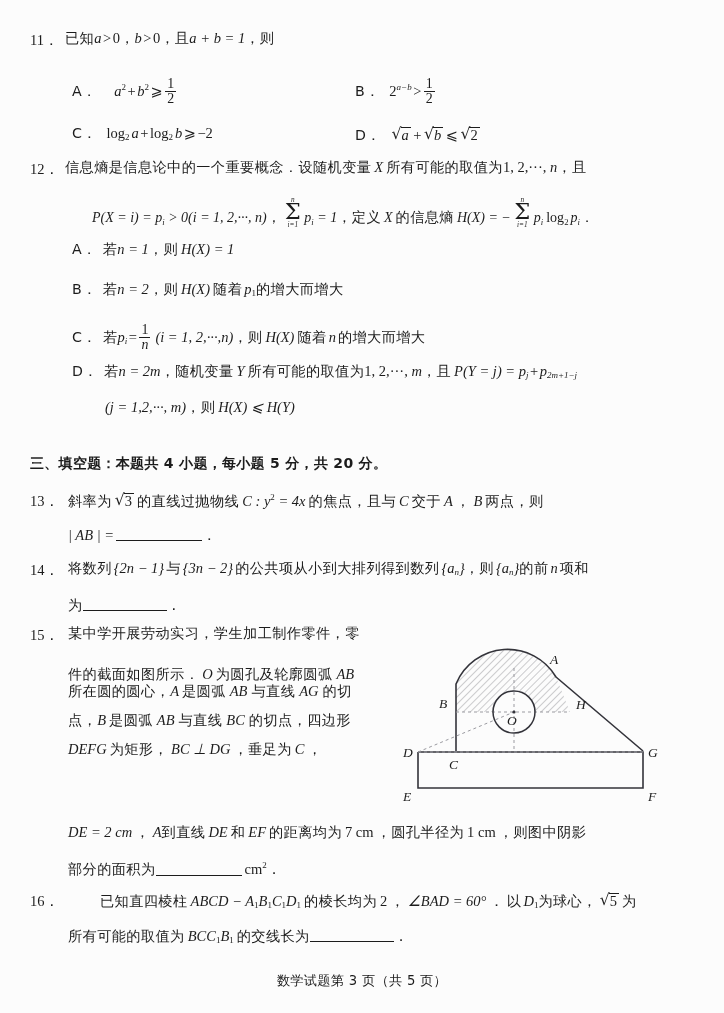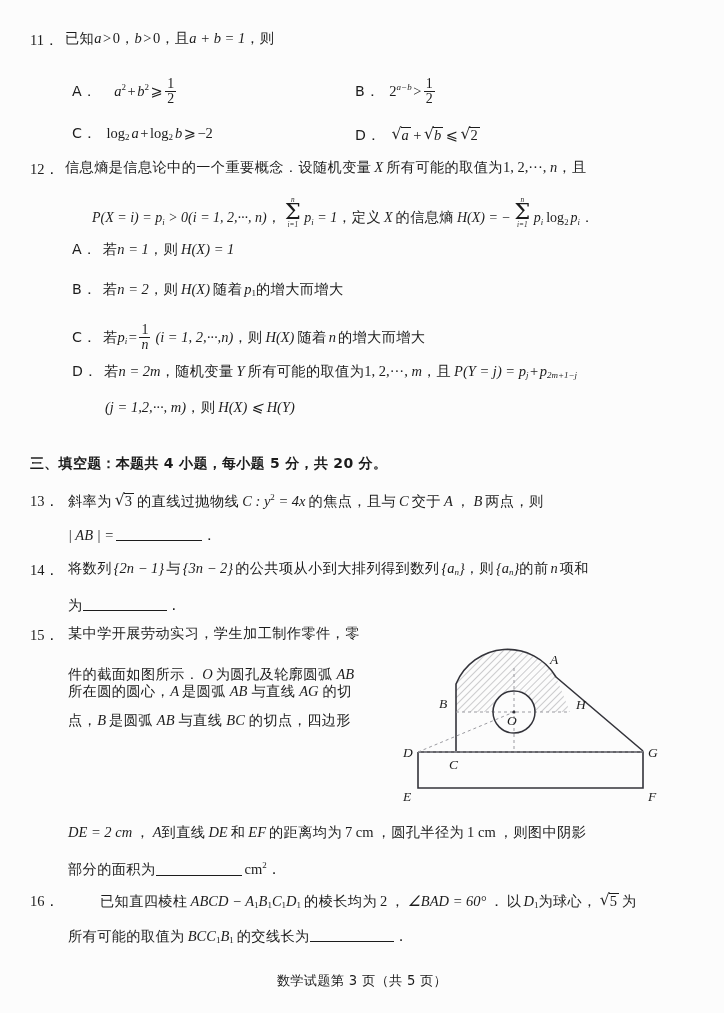--- a/index.html
+++ b/index.html
@@ -236,20 +236,23 @@
   </div>
 
   <div class="line" style="left:68px; top:713px;">
     <span class="cn">点，</span><span class="mi" style="margin-right:3px;">B</span><span class="cn">是圆弧</span><span class="mi" style="margin:0 4px;">AB</span><span class="cn">与直线</span><span class="mi" style="margin:0 4px;">BC</span><span class="cn">的切点，四边形</span>
   </div>
 
   <div class="line" style="left:68px; top:684px;">
     <span class="cn">所在圆的圆心，</span><span class="mi" style="margin-right:3px;">A</span><span class="cn">是圆弧</span><span class="mi" style="margin:0 4px;">AB</span><span class="cn">与直线</span><span class="mi" style="margin:0 4px;">AG</span><span class="cn">的切</span>
   </div>
 
+  <div class="line" style="left:68px; top:742px;">
+    <span class="mi" style="margin-right:3px;">DEFG</span><span class="cn">为矩形，</span><span class="mi" style="margin:0 3px;">BC ⊥ DG</span><span class="cn">，</span><span class="cn">垂足为</span><span class="mi" style="margin:0 3px;">C</span><span class="cn">，</span>
+  </div>
 
 
   <div class="line" style="left:68px; top:825px;">
     <span class="mi">DE = 2 cm</span><span class="cn" style="margin-left:3px;">，</span><span class="mi" style="margin-left:3px;">A</span><span class="cn">到直线</span><span class="mi" style="margin:0 3px;">DE</span><span class="cn">和</span><span class="mi" style="margin:0 3px;">EF</span><span class="cn">的距离均为</span><span class="mn" style="margin:0 3px;">7 cm</span><span class="cn">，</span><span class="cn">圆孔半径为</span><span class="mn" style="margin:0 3px;">1 cm</span><span class="cn">，</span><span class="cn">则图中阴影</span>
   </div>
 
   <div class="line" style="left:68px; top:861px;">
     <span class="cn">部分的面积为</span><span class="blank" style="width:86px;"></span><span class="mn" style="margin-left:3px;">cm</span><sup class="sn">2</sup><span class="mn">．</span>
   </div>
 

